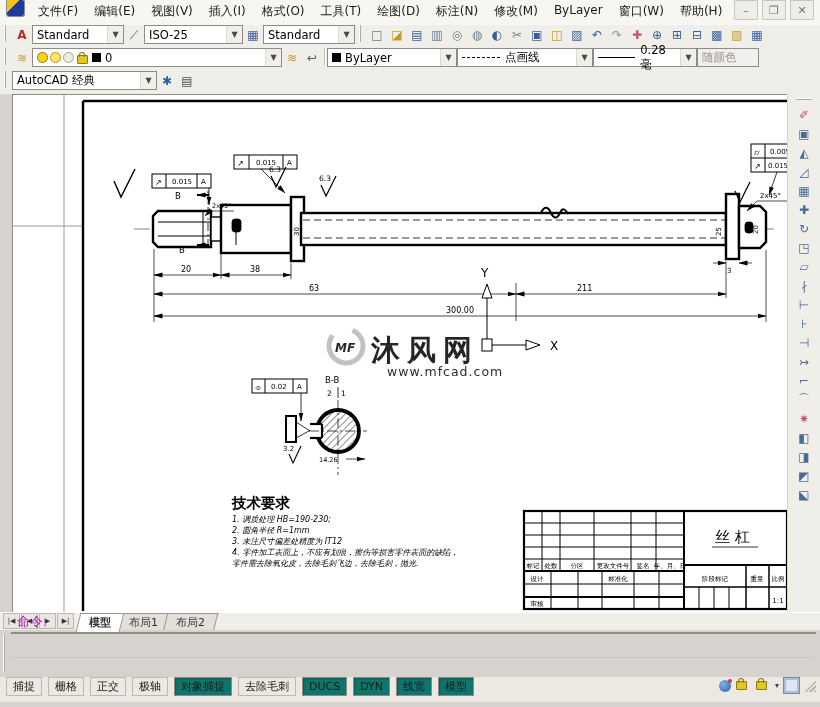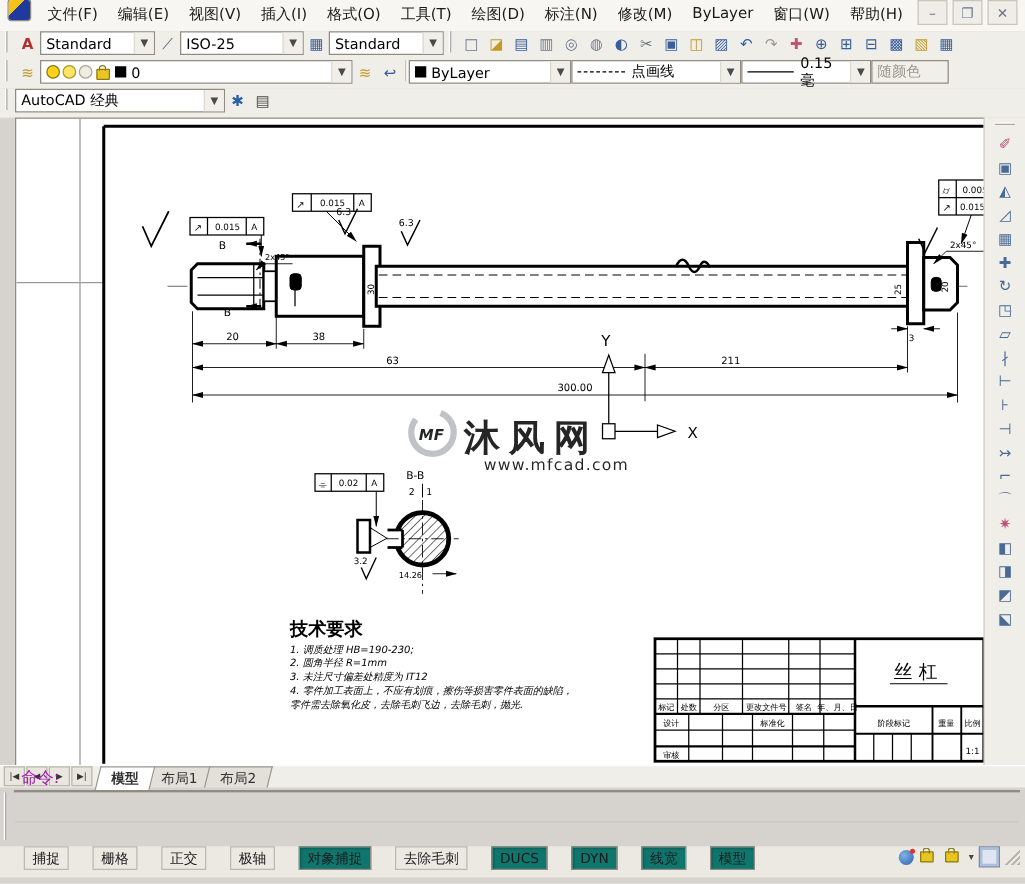--- a/index.html
+++ b/index.html
@@ -57,21 +57,21 @@
   #cmd{top:630px;height:47px;background:#d6d3ce;display:flex}
   .cmdgrip{width:4px;height:38px;border-left:2px ridge #fff;margin:4px 2px 0 3px}
   .cmdbox{flex:1;margin:2px 4px 2px 0;background:#fff;border:1px solid #8f8c84;position:relative}
   .cmdhist{position:absolute;top:0;left:0;right:0;height:24px;border-bottom:1px solid #c9c6bd}
   .cmdline{position:absolute;bottom:2px;left:5px;font-size:13px;color:#a21caf}
   
   #status{top:677px;height:25px;background:#ece9e2;font-size:11px;color:#1a1a1a}
   #coords{width:182px;height:17px;margin-left:3px;border:1px solid #9a978f;background:#ece9e2;
           box-shadow:inset 1px 1px 1px rgba(0,0,0,.18);display:flex;align-items:center;padding-left:5px;
           font-family:"DejaVu Sans Mono","Liberation Mono",monospace;font-size:10.5px}
-  .sbtn{height:17px;padding:0 6px;margin-left:19px;border:1px solid #bcb9b1;background:#ece9e2;
+  .sbtn{height:17px;padding:0 6px;margin-left:6px;border:1px solid #bcb9b1;background:#ece9e2;
         display:flex;align-items:center;white-space:nowrap}
   .sbtn.pressed{border-color:#8f8c84;background:#0f766e;box-shadow:inset 1px 1px 2px rgba(0,0,0,.25)}
   .tray{margin-left:auto;display:flex;align-items:center;gap:4px;padding-right:4px}
   .commglobe{width:12px;height:12px;border-radius:50%;background:radial-gradient(circle at 35% 35%,#7fb2e8,#2a5fa8);position:relative}
   .commglobe:after{content:"";position:absolute;right:-1px;top:-1px;width:4px;height:4px;border-radius:50%;background:#d33}
   .cleanbtn{width:15px;height:15px;border:1px solid #7a8aa8;background:#dfe6f2;box-shadow:inset 0 0 0 2px #aebfdc}
   .rgrip{width:12px;height:12px;background:
      linear-gradient(135deg,transparent 50%,#b9b6ae 50% 60%,transparent 60% 70%,#b9b6ae 70% 80%,transparent 80% 90%,#b9b6ae 90%)}
   .caret{font-size:8px;color:#444}
   svg{font-family:"DejaVu Sans","Liberation Sans",sans-serif}
@@ -165,31 +165,31 @@
     <span>ByLayer</span>
     <span class="arr">▼</span>
   </div>
   <div class="combo" style="width:136px">
     <span class="linesample dashdot"></span>
     <span>点画线</span>
     <span class="arr">▼</span>
   </div>
   <div class="combo" style="width:104px">
     <span class="linesample"></span>
-    <span>0.15 毫</span>
+    <span>0.28 毫</span>
     <span class="arr">▼</span>
   </div>
   <div class="combo disabled" style="width:62px">
     <span>随颜色</span>
   </div>
 </div>
 
 <div class="row tbar" id="row3">
   <div class="grip"></div>
-  <div class="combo" style="width:168px">
+  <div class="combo" style="width:145px">
     <span>AutoCAD 经典</span>
     <span class="arr">▼</span>
   </div>
   <div class="icon" style="color:#2a5fa8">✱</div>
   <div class="icon" style="color:#4a4a4a">▤</div>
 </div>
 
 <div id="canvas">
 <svg width="774" height="518" viewBox="0 0 774 518">
   <defs>

